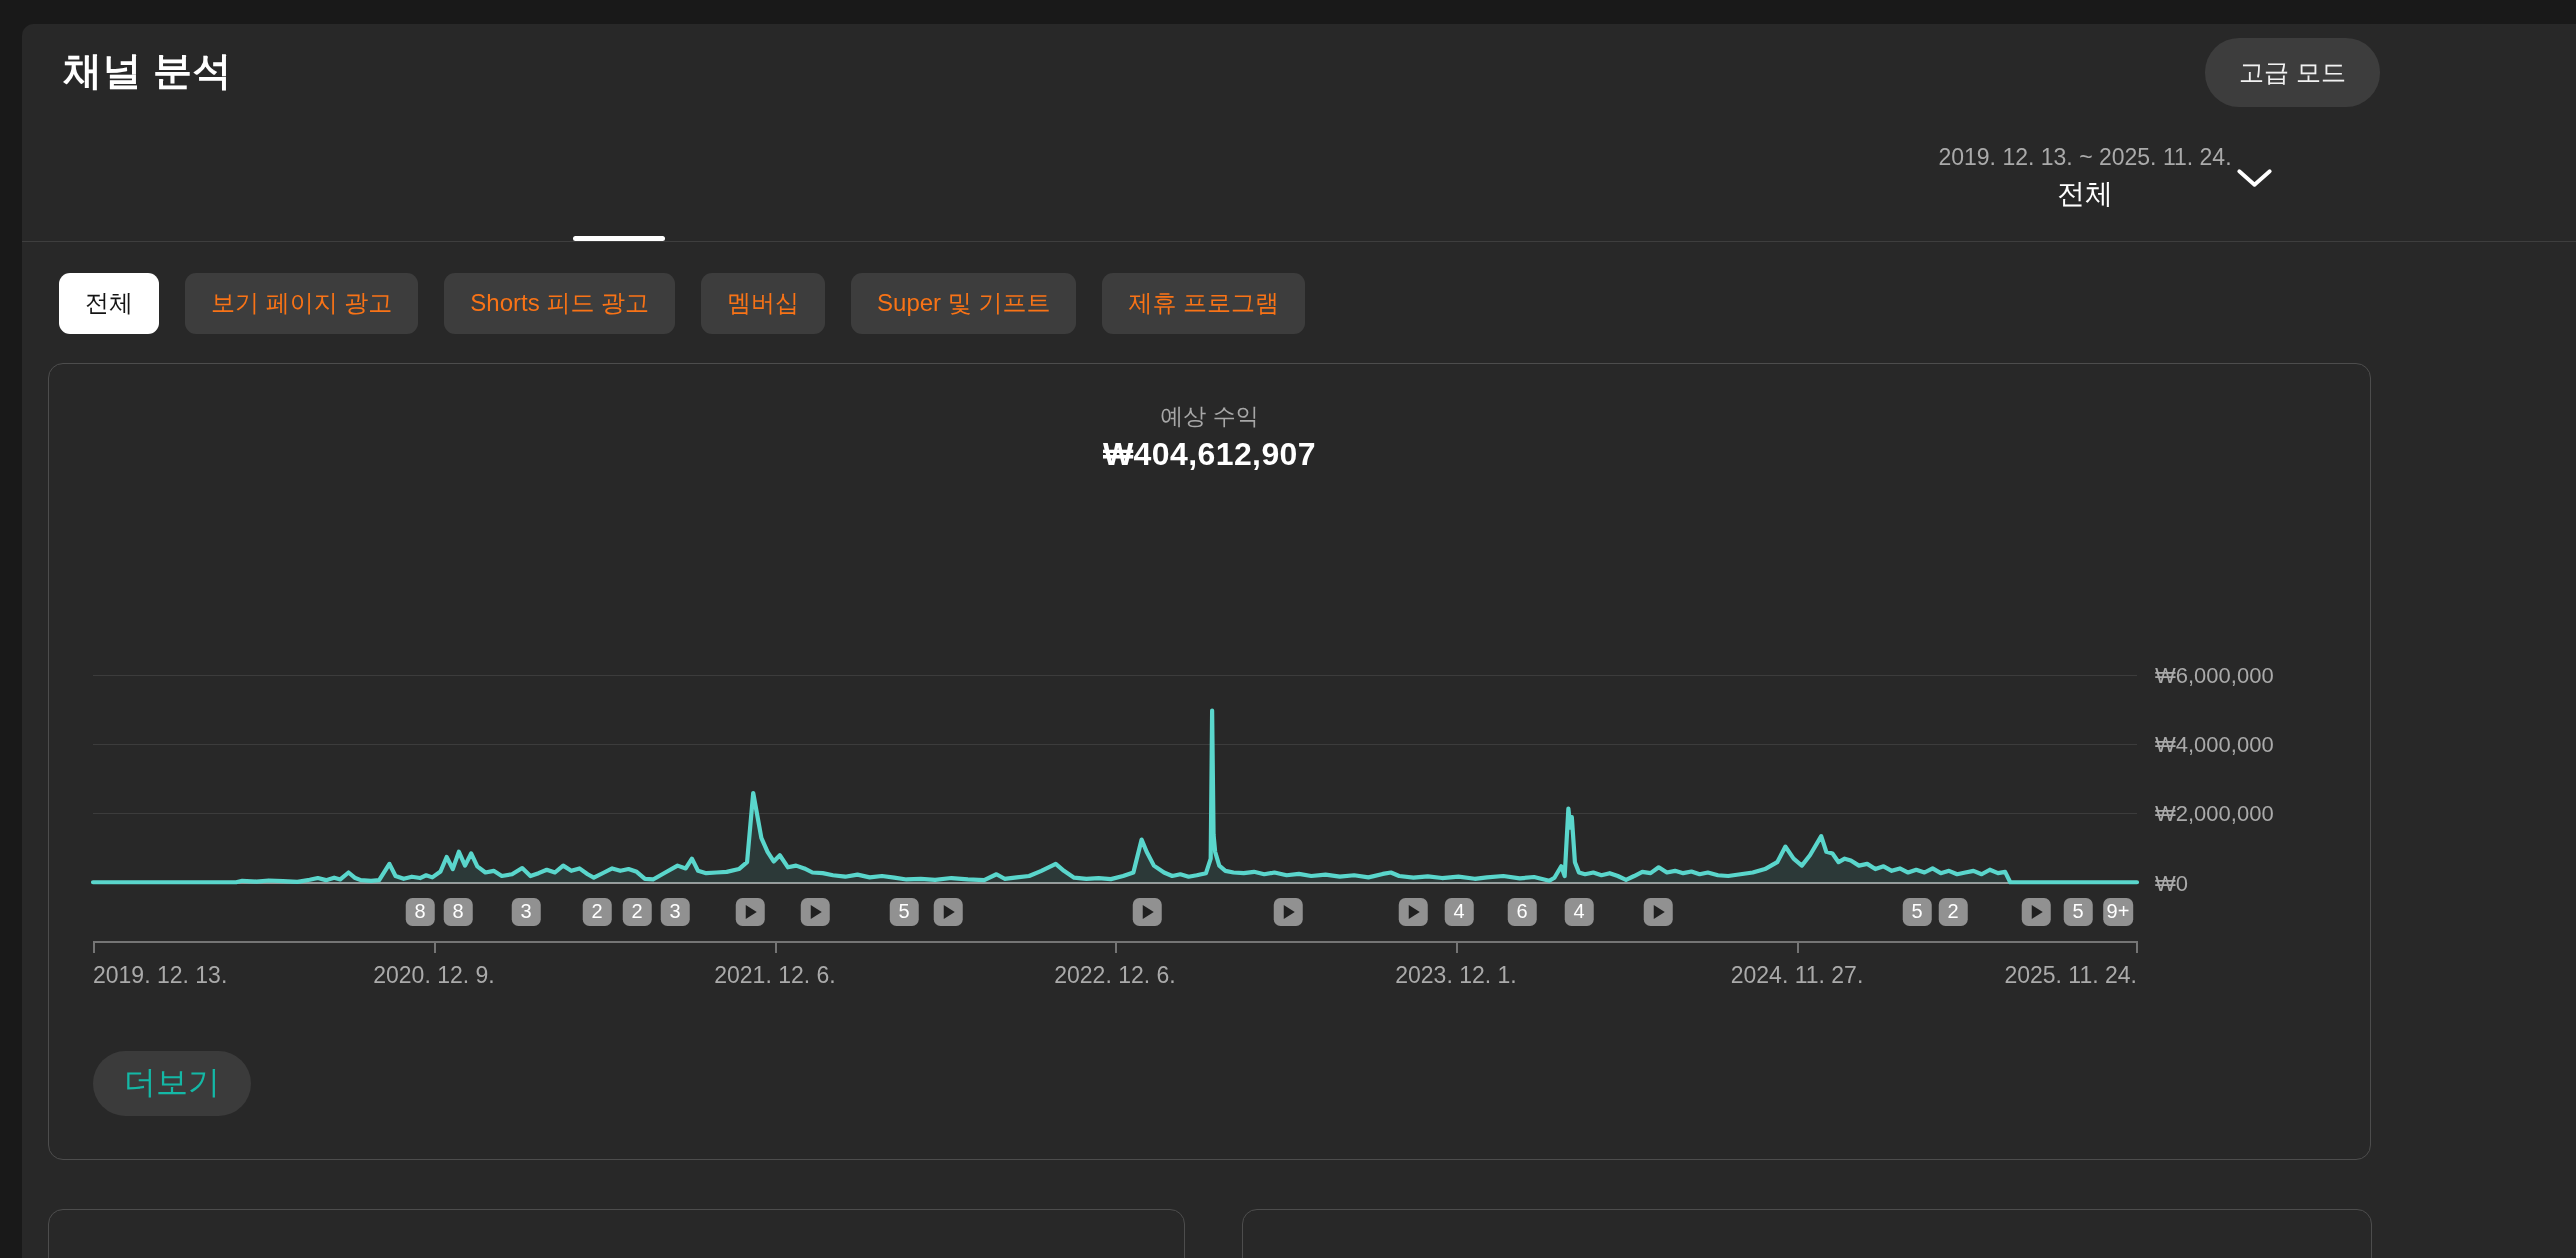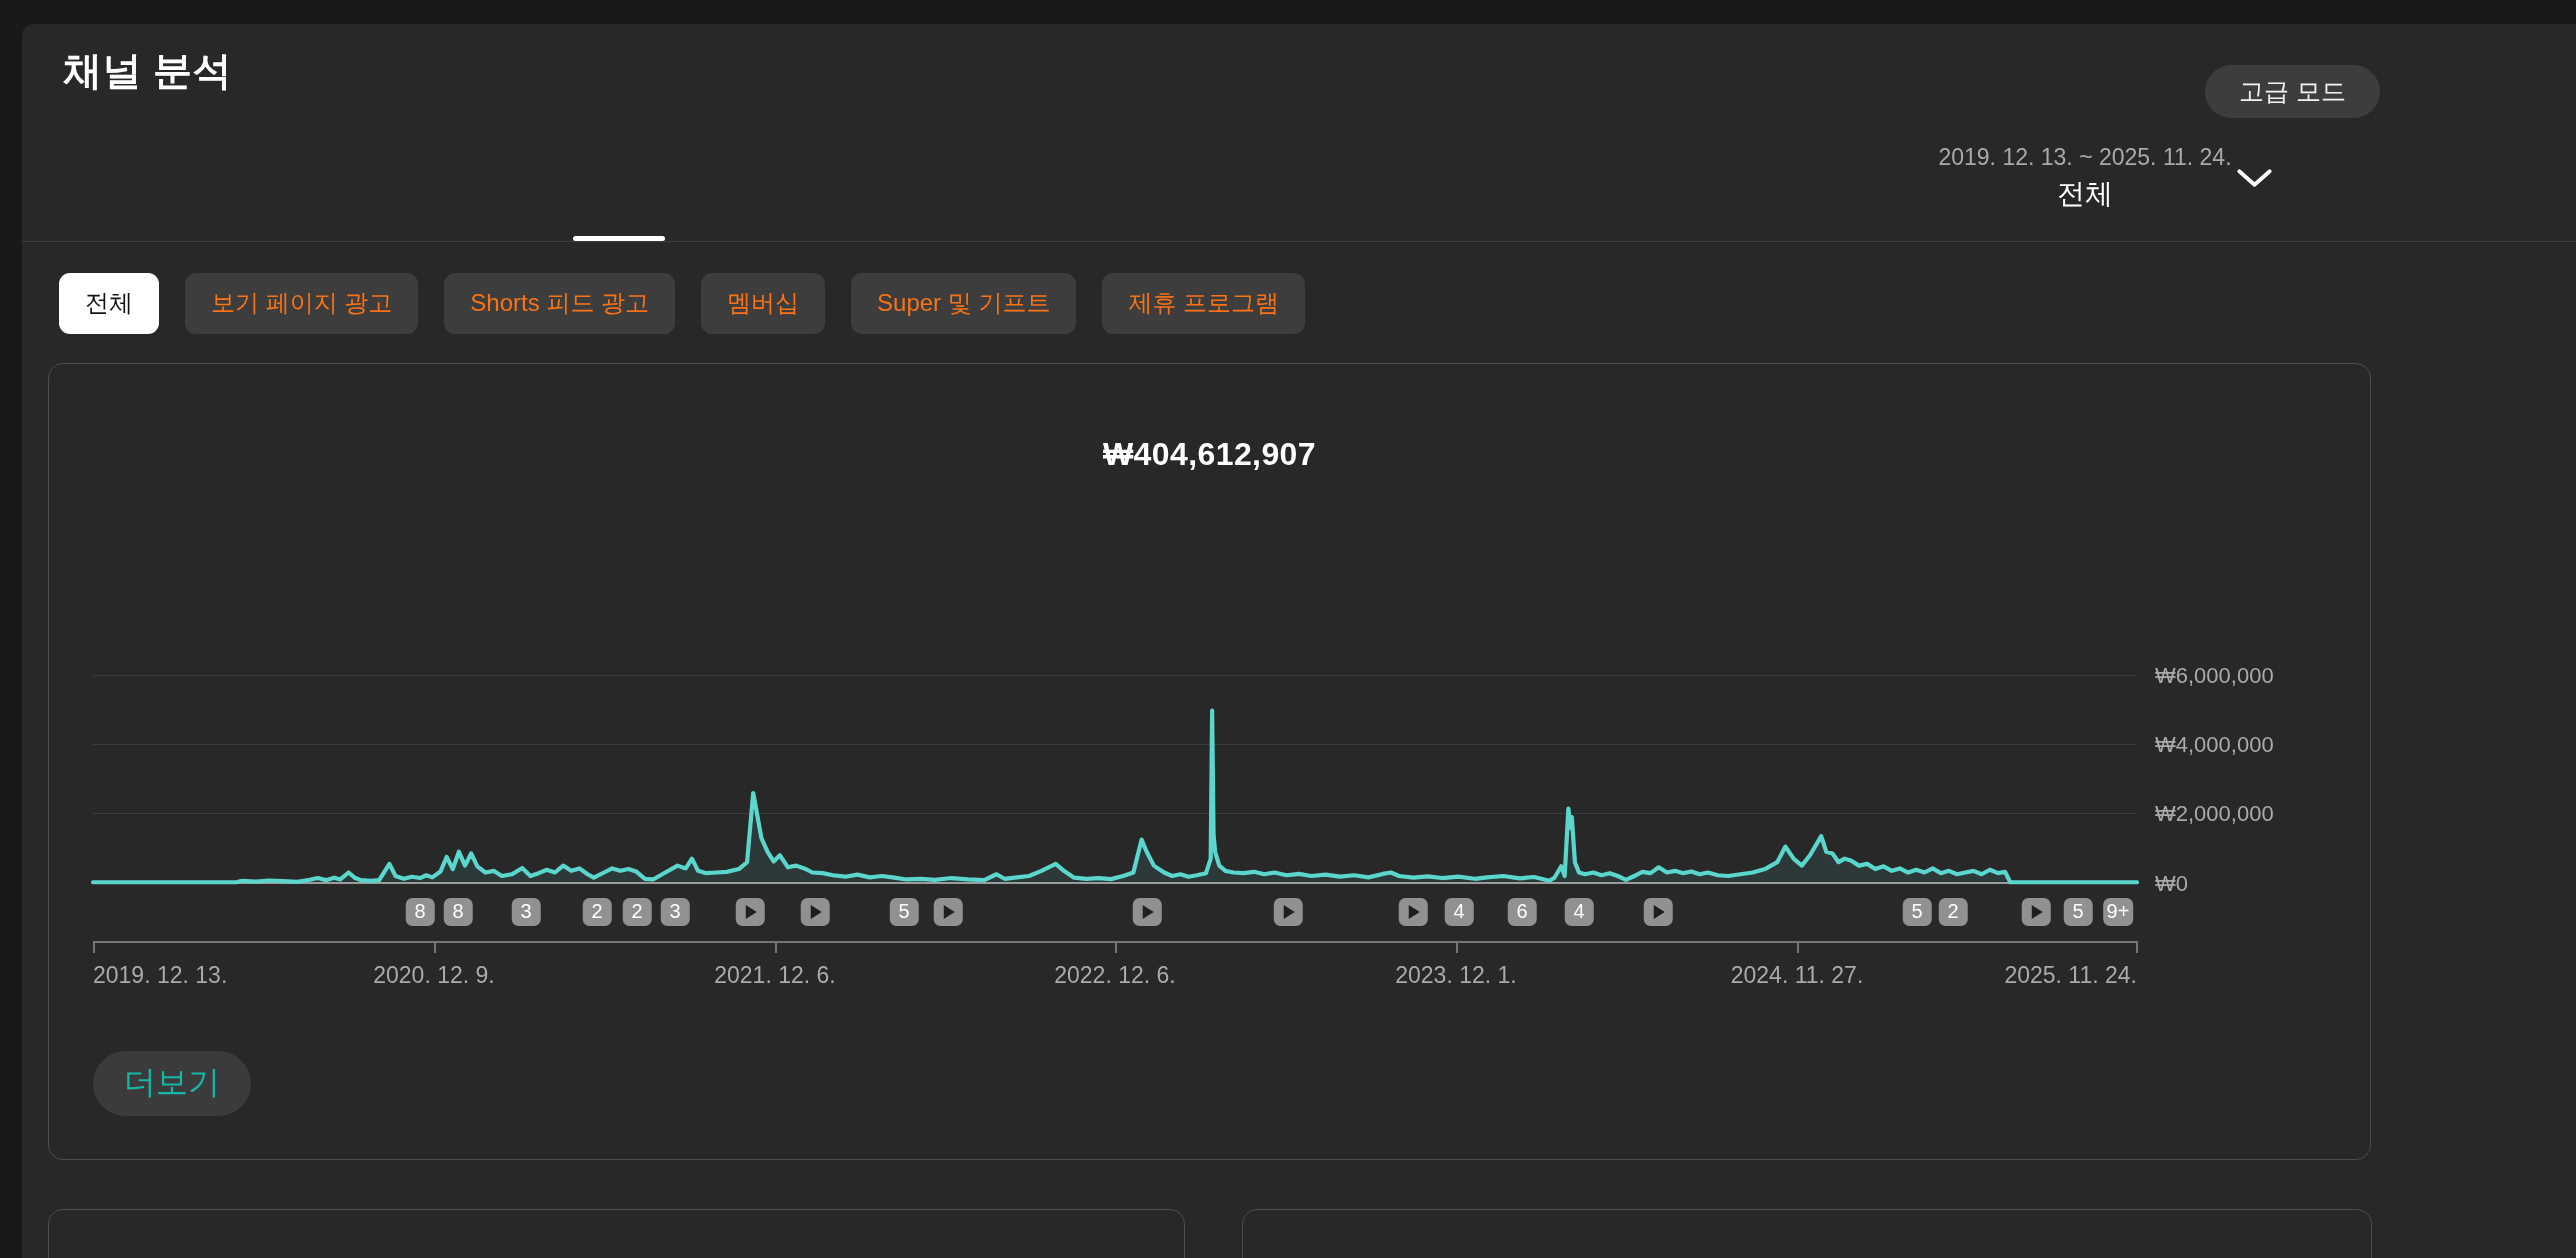--- a/index.html
+++ b/index.html
@@ -5,24 +5,24 @@
   * { margin:0; padding:0; box-sizing:border-box; }
   html,body { width:2576px; height:1258px; overflow:hidden; }
   body { background:#191919; font-family:"Liberation Sans","DejaVu Sans",sans-serif; }
 
   .panel { position:absolute; left:22px; top:23.5px; right:0; bottom:0;
            background:#282828; border-top-left-radius:11.8px; }
 
   .page-title { position:absolute; left:41px; top:20px; font-size:39px; font-weight:700;
                 color:#ffffff; letter-spacing:0.4px; line-height:54px; }
 
-  .adv-btn { position:absolute; left:2183px; top:14.3px; height:53px; padding:0 34px;
+  .adv-btn { position:absolute; left:2183px; top:14.3px; height:69px; padding:0 34px;
              background:#3d3d3d; border:none; border-radius:34px; color:#f1f1f1;
              font-size:25px; font-family:inherit; display:inline-flex; align-items:center;
-             cursor:pointer;margin-top:27px; }
+             cursor:pointer; }
 
   .date-filter { position:absolute; left:1828px; top:118px; width:470px; cursor:pointer;text-align:center; }
   .date-range  { font-size:23px; color:#aaaaaa; line-height:30px; white-space:nowrap; }
   .date-selected { font-size:28px; color:#ffffff; line-height:37px; margin-top:3.4px; }
   .date-chevron { position:absolute; left:385px; top:25px; }
 
   .tabs { position:absolute; left:0; top:165px; width:100%; height:54px; }
   .tab  { position:absolute; top:5px; font-size:25px; color:#a5a5a5; line-height:37px;
           cursor:pointer; white-space:nowrap; }
   .tab.active { color:#ffffff; font-weight:500; }
@@ -102,20 +102,21 @@
   <div class="chips">
       <div class="chip active">전체</div>
       <div class="chip">보기 페이지 광고</div>
       <div class="chip">Shorts 피드 광고</div>
       <div class="chip">멤버십</div>
       <div class="chip">Super 및 기프트</div>
       <div class="chip">제휴 프로그램</div>
     </div>
 
   <div class="card">
+    <div class="metric-label">예상 수익</div>
     <div class="metric-value">₩404,612,907</div>
 
     <div id="grid-holder">
         <div class="gridline" style="top: 311px;"></div>
         <div class="ylabel" style="top: 298px;">₩6,000,000</div>
         <div class="gridline" style="top: 380px;"></div>
         <div class="ylabel" style="top: 367px;">₩4,000,000</div>
         <div class="gridline" style="top: 449px;"></div>
         <div class="ylabel" style="top: 436px;">₩2,000,000</div>
         <div class="gridline zero" style="top: 518px;"></div>

